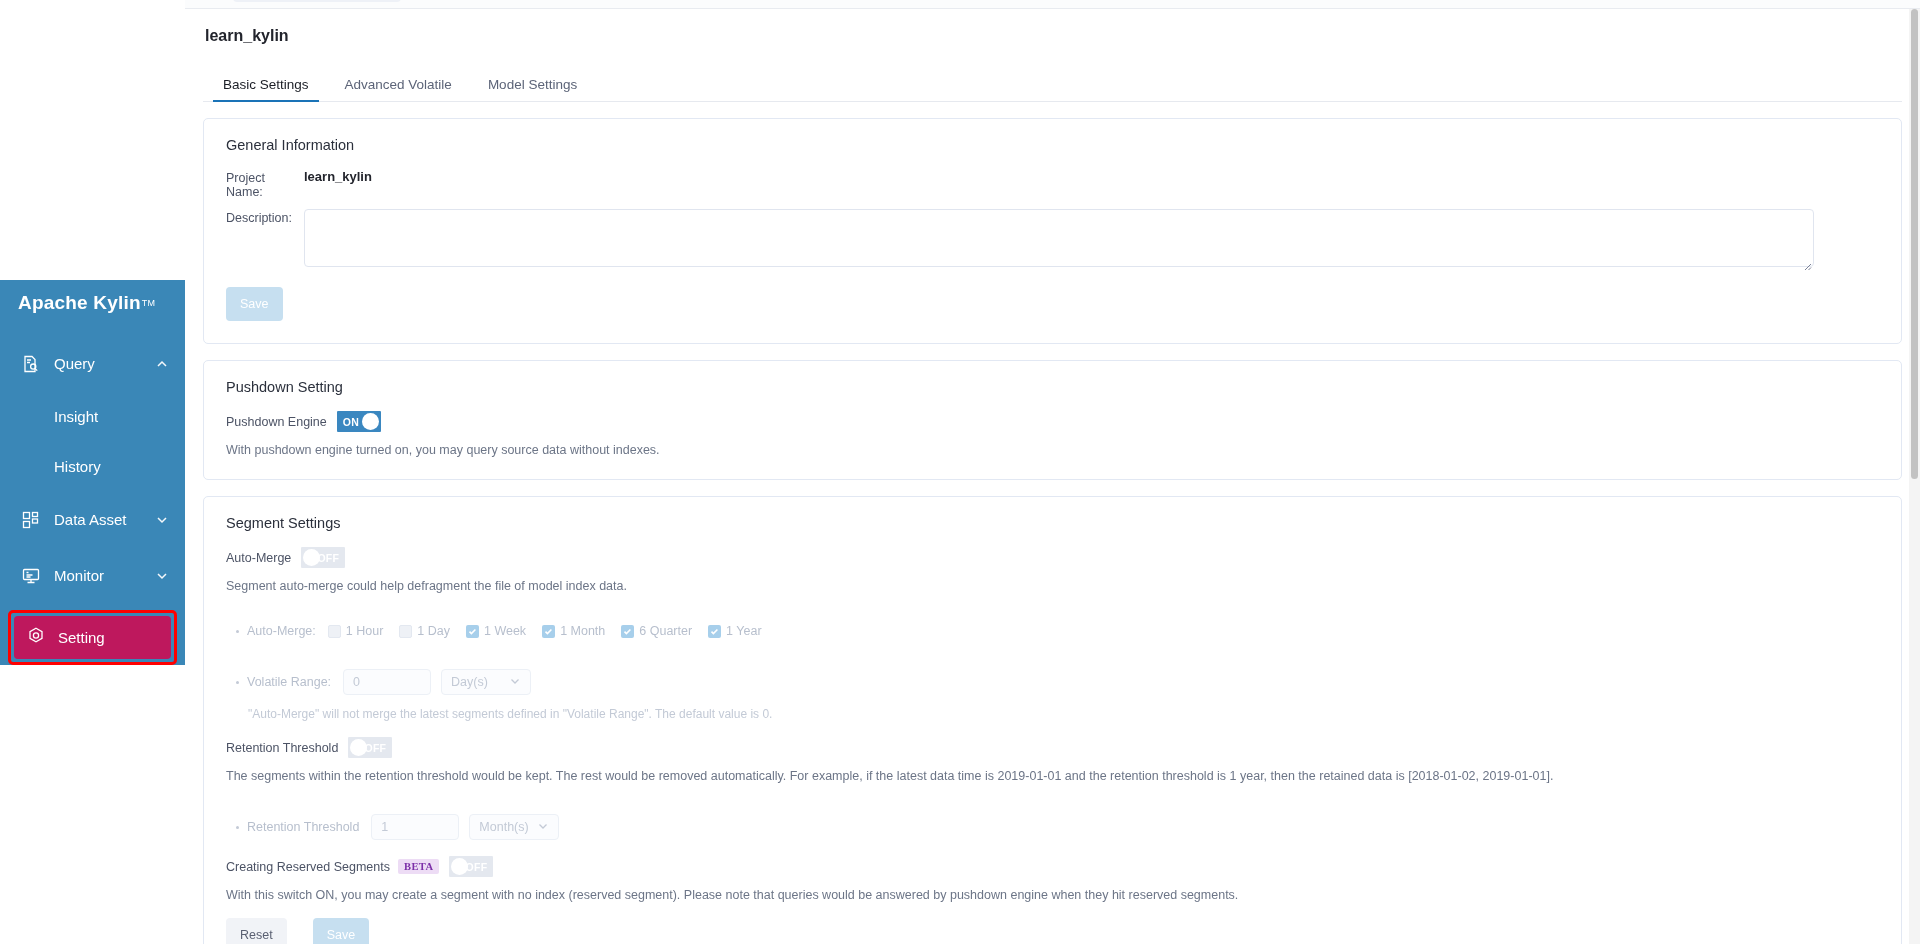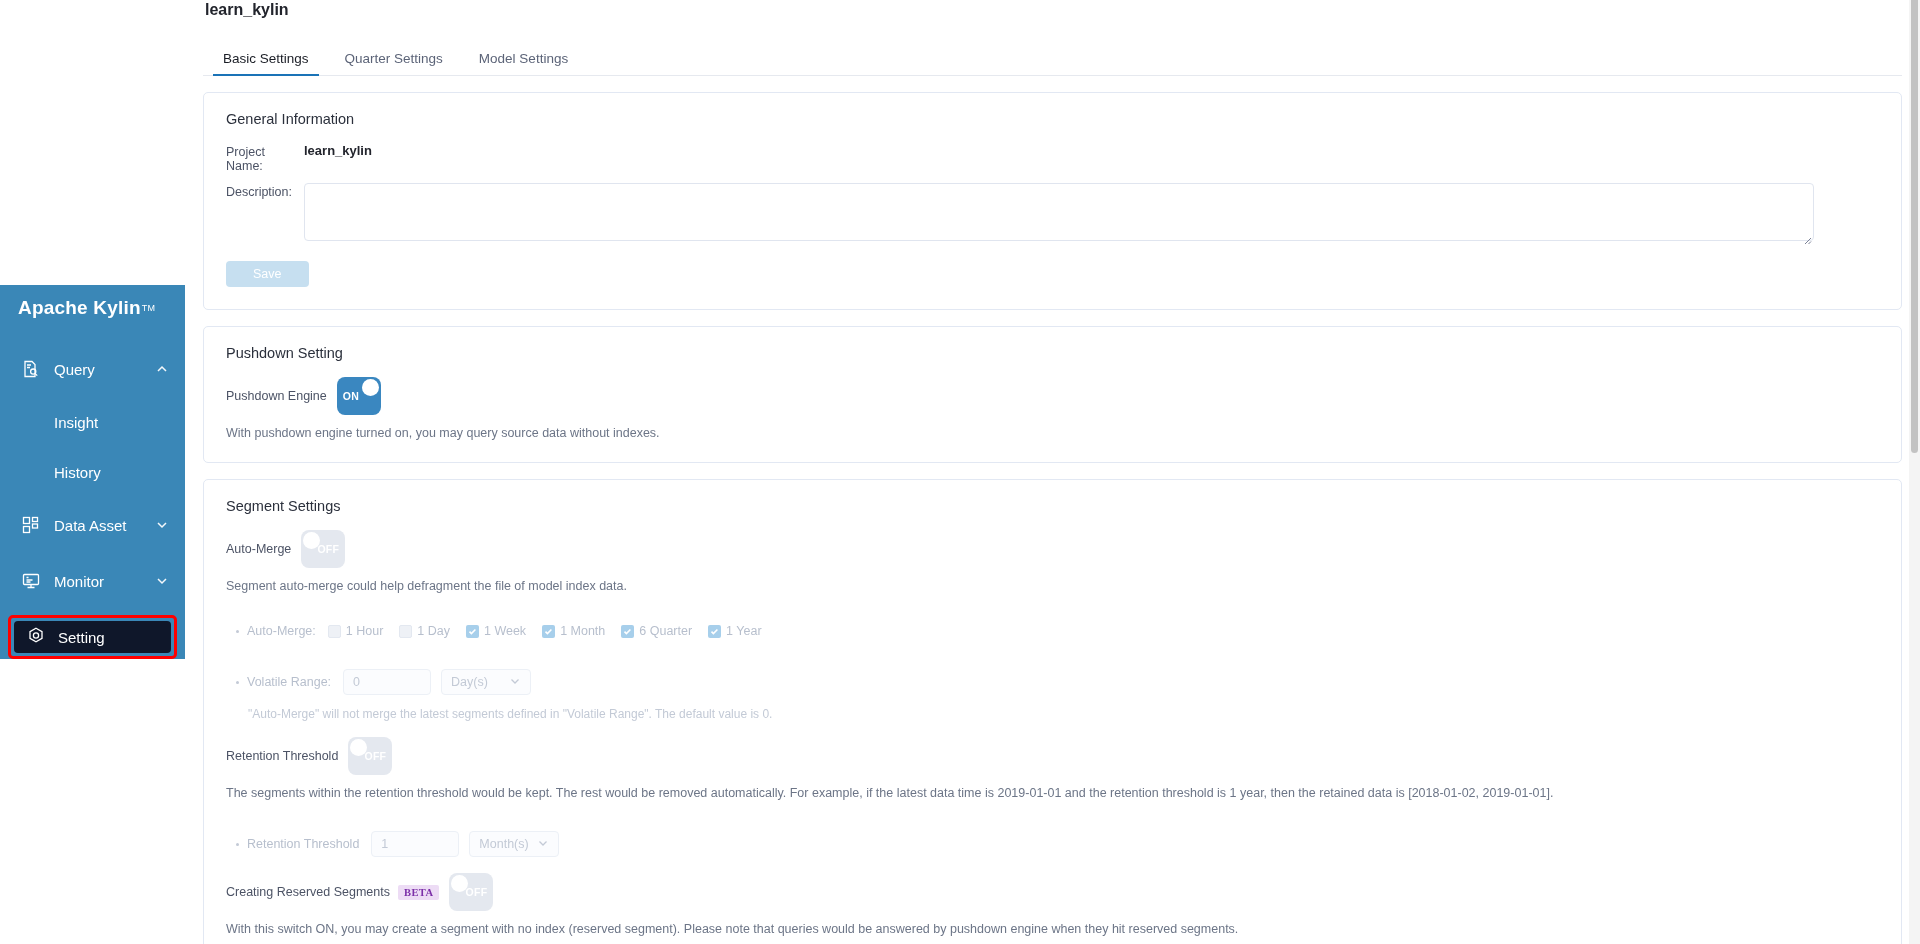--- a/index.html
+++ b/index.html
@@ -63,25 +63,25 @@
     cursor: pointer;
   }
 
   .nav-setting-wrap {
     margin: 6px 8px 0 8px;
     padding: 3px;
     border: 3px solid #fe0000;
     border-radius: 5px;
   }
   .nav-setting {
-    height: 32px;
+    height: 43px;
     display: flex;
     align-items: center;
     padding-left: 12px;
-    background: #0f172a;
+    background: #be185d;
     border-radius: 4px;
     font-size: 15px;
     color: #ffffff;
     cursor: pointer;
   }
   .nav-setting .nico { margin-right: 12px; }
 
   
   .main {
     flex: 1;
@@ -189,38 +189,38 @@
     padding: 6px 8px;
     color: #333;
   }
   .desc-wrap { position: relative; }
   .resize-grip {
     position: absolute; right: 2px; bottom: 2px;
     width: 12px; height: 12px; pointer-events: none;
   }
 
   .btn {
-    height: 26px;
+    height: 34px;
     min-width: 50px;
     border-radius: 4px;
     border: none;
     font-size: 12.5px;
     font-family: "Liberation Sans", sans-serif;
     cursor: pointer;
-    padding: 0 27px;
+    padding: 0 14px;
   }
   .btn-primary-disabled { background: #c6dff0; color: #ffffff; }
   .btn-plain { background: #f1f3f7; color: #5a6072; }
 
   .save-row { margin-top: 16px; margin-left: 0; }
 
   
   .toggle {
-    width: 44px; height: 38px;
-    border-radius: 8px;
+    width: 44px; height: 21px;
+    border-radius: 1px;
     display: inline-flex; align-items: center;
     position: relative;
     cursor: pointer;
     vertical-align: middle;
     flex: 0 0 44px;
   }
   .toggle.on { background: #3a87c0; justify-content: flex-start; padding-left: 6px; }
   .toggle.off { background: #e4e8ef; justify-content: flex-end; padding-right: 6px; }
   .toggle .tlabel { font-size: 10.5px; font-weight: bold; letter-spacing: .3px; }
   .toggle.on .tlabel { color: #ffffff; }
@@ -451,21 +451,21 @@
 
     <div class="content">
 
       <div class="page-title">learn_kylin</div>
 
       <div class="tabs">
         <div class="tab active">
           <span>Basic Settings</span>
         </div>
         <div class="tab">
-          <span>Quarter Settings</span>
+          <span>Advanced Volatile</span>
         </div>
         <div class="tab">
           <span>Model Settings</span>
         </div>
       </div>
 
       <div class="card">
         <div class="card-title">General Information</div>
 
         <div class="row">

